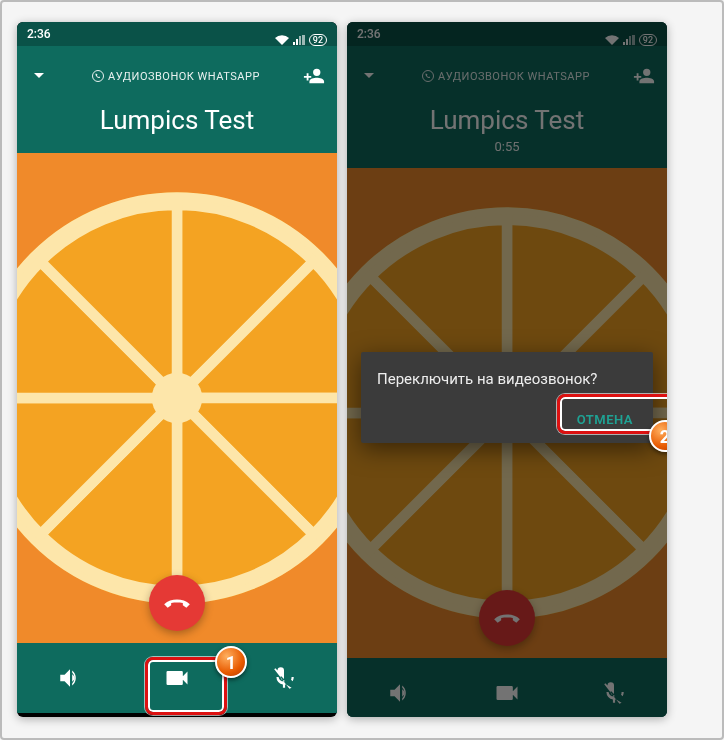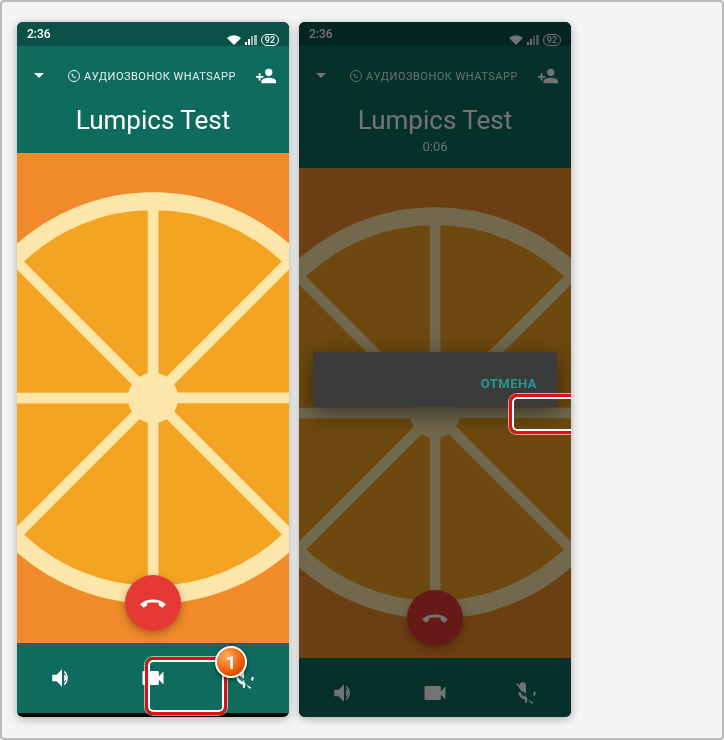--- a/index.html
+++ b/index.html
@@ -12,21 +12,21 @@
     border: 2px solid #bbb;
     border-radius: 4px;
   }
   .screens {
     display: flex;
     gap: 10px;
     padding: 20px 15px;
     height: 100%;
   }
   .phone {
-    width: 272px;
+    width: 320px;
     height: 695px;
     background: #000;
     border-radius: 6px;
     overflow: hidden;
     position: relative;
     box-shadow: 0 2px 10px rgba(0,0,0,0.3);
   }
   .statusbar {
     height: 24px;
     background: #0a5248;
@@ -262,21 +262,21 @@
             </svg>
           <span>АУДИОЗВОНОК WHATSAPP</span>
         </span>
         <span>
           <svg width="22" height="22" viewBox="0 0 24 24">
               <path fill="#fff" d="M15 12a4 4 0 100-8 4 4 0 000 8zm-9 0V9H4v3H1v2h3v3h2v-3h3v-2zm9 2c-3 0-8 1-8 4v2h16v-2c0-3-5-4-8-4z"></path>
             </svg>
         </span>
       </div>
       <div class="contact-name">Lumpics Test</div>
-      <div class="duration">0:06</div>
+      <div class="duration">0:55</div>
     </div>
 
     <div class="avatar-area">
       <svg class="orange" viewBox="0 0 200 200">
         <circle cx="100" cy="100" r="98" fill="#f4a322"></circle>
         <circle cx="100" cy="100" r="95" fill="none" stroke="#fde6aa" stroke-width="6"></circle>
         <g stroke="#fde6aa" stroke-width="5" fill="#f4a322">
           <path d="M100 100L100 8A92 92 0 01165 35z"></path>
           <path d="M100 100L165 35A92 92 0 01192 100z"></path>
           <path d="M100 100L192 100A92 92 0 01165 165z"></path>
@@ -308,20 +308,21 @@
       </div>
       <div class="btn">
         <svg width="26" height="26" viewBox="0 0 24 24">
             <path fill="#fff" d="M19 11a7 7 0 01-.5 2.6l1.5 1.5A9 9 0 0021 11zm-7 2l-6-6V5a3 3 0 016 0zm7 8l-2 1L3 4l1-1 5 5v3a3 3 0 003 3l1 1a5 5 0 01-1 .1A5 5 0 017 11H5a7 7 0 006 7v3h2v-3l1-.1z"></path>
           </svg>
       </div>
     </div>
 
     <div class="dimmer"></div>
     <div class="dialog">
+      <div class="dialog-msg">Переключить на видеозвонок?</div>
       <div class="dialog-actions">
         <span>ОТМЕНА</span>
       </div>
     </div>
 
     <div class="highlight-box" style="left:210px; top:372px; width:118px; height:40px;"></div>
     <div class="marker" style="left:302px; top:398px;">
         <span>2</span>
       </div>
   </div>

